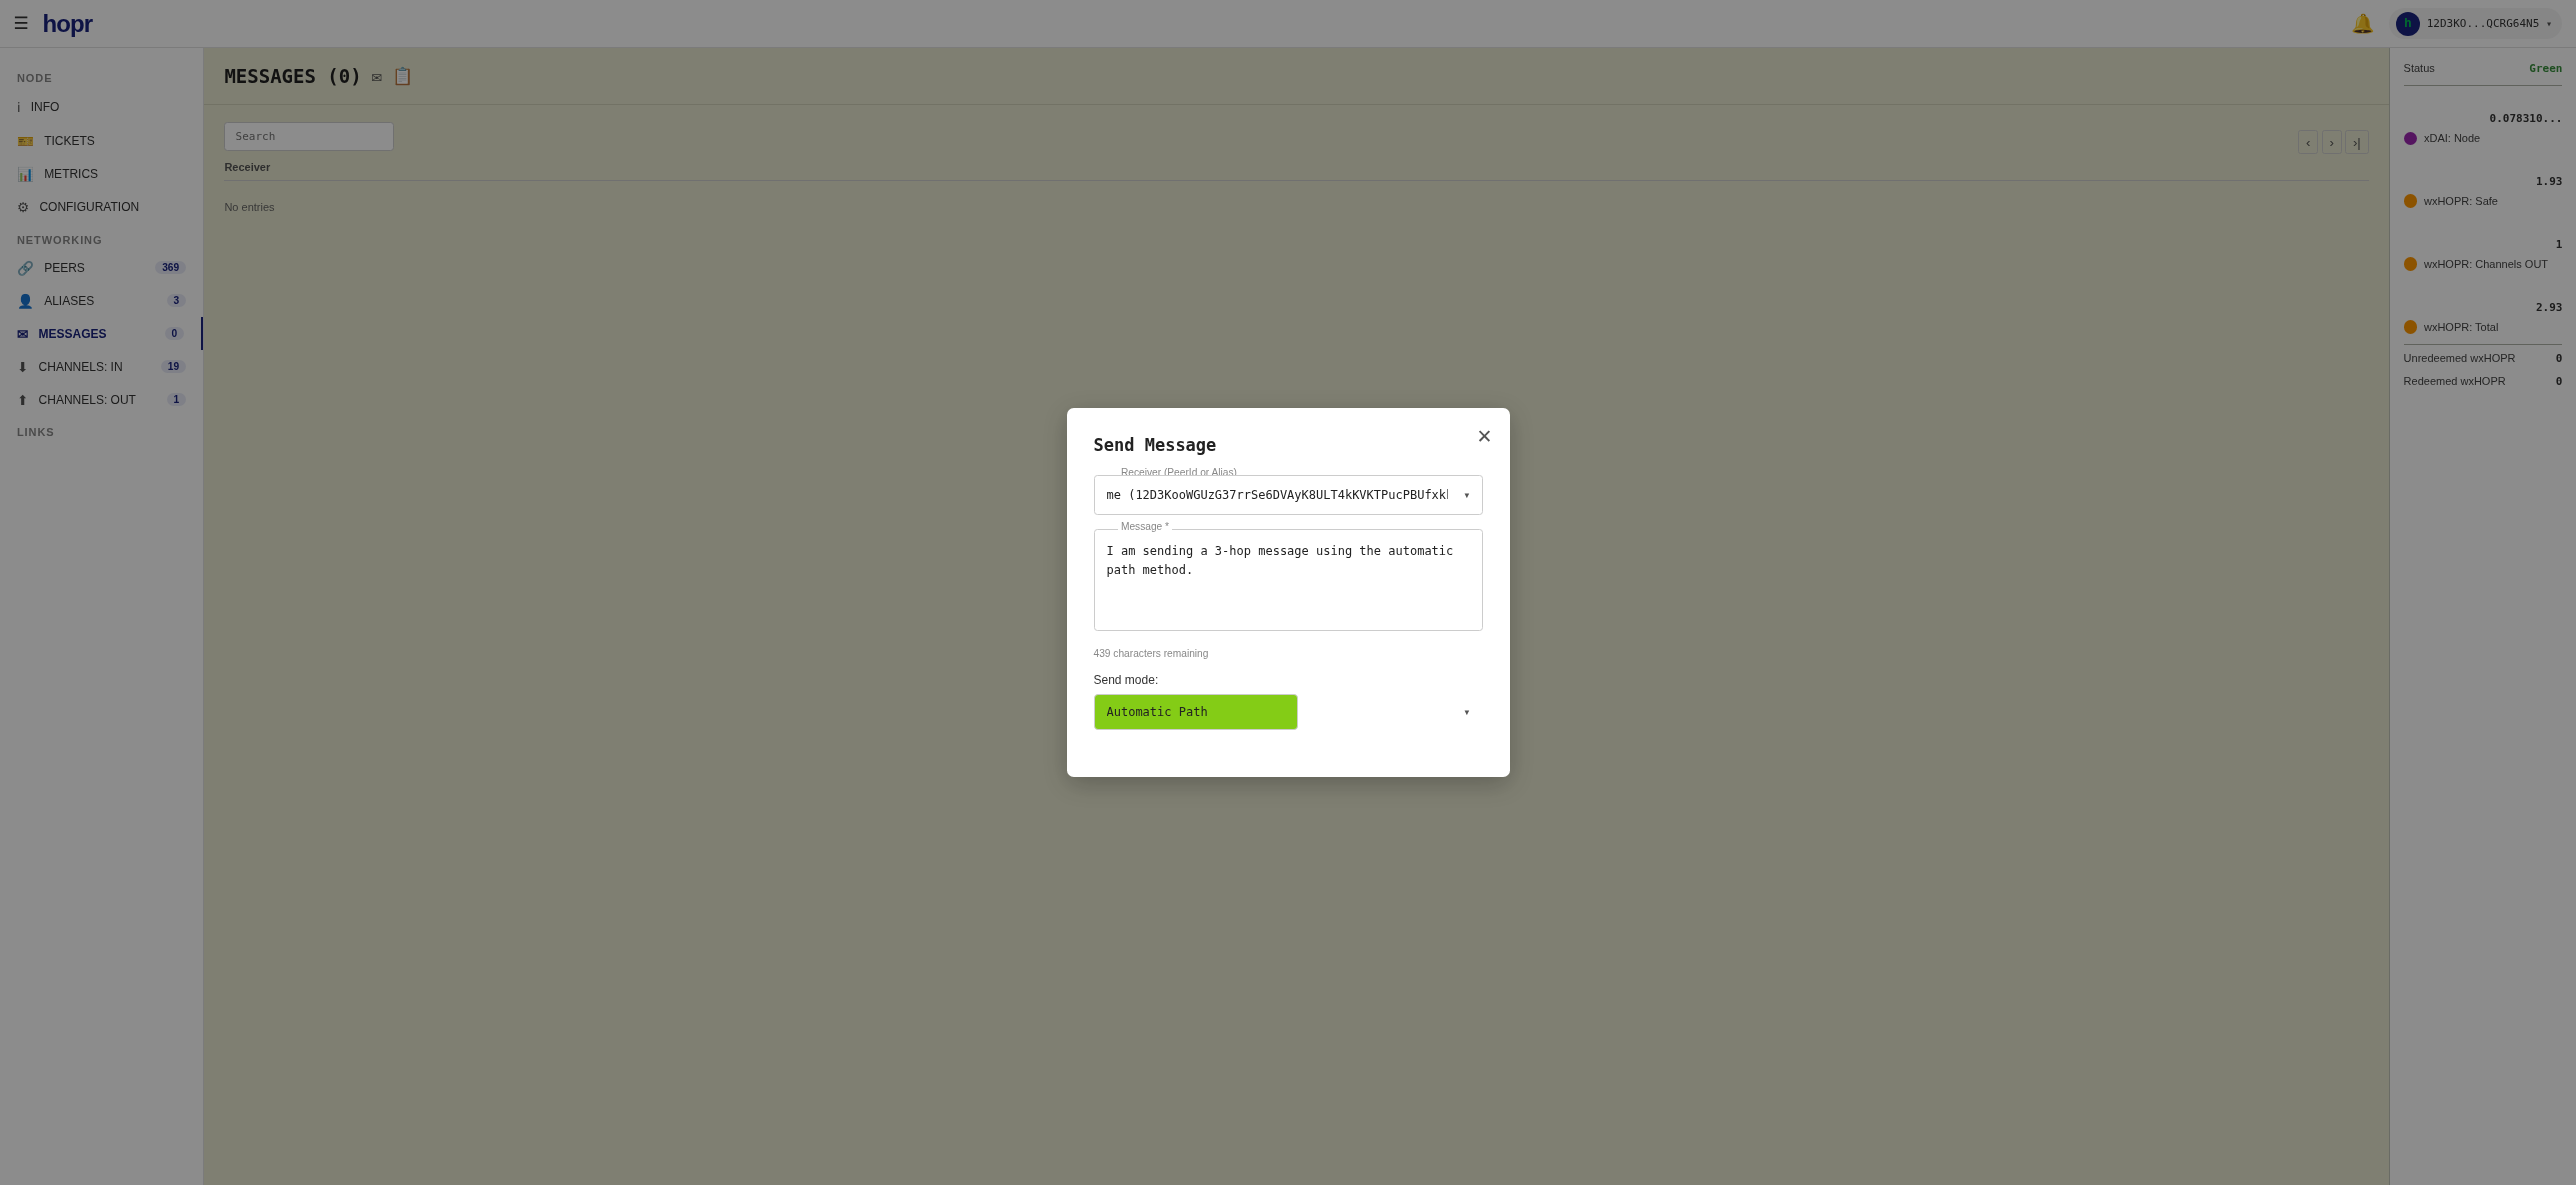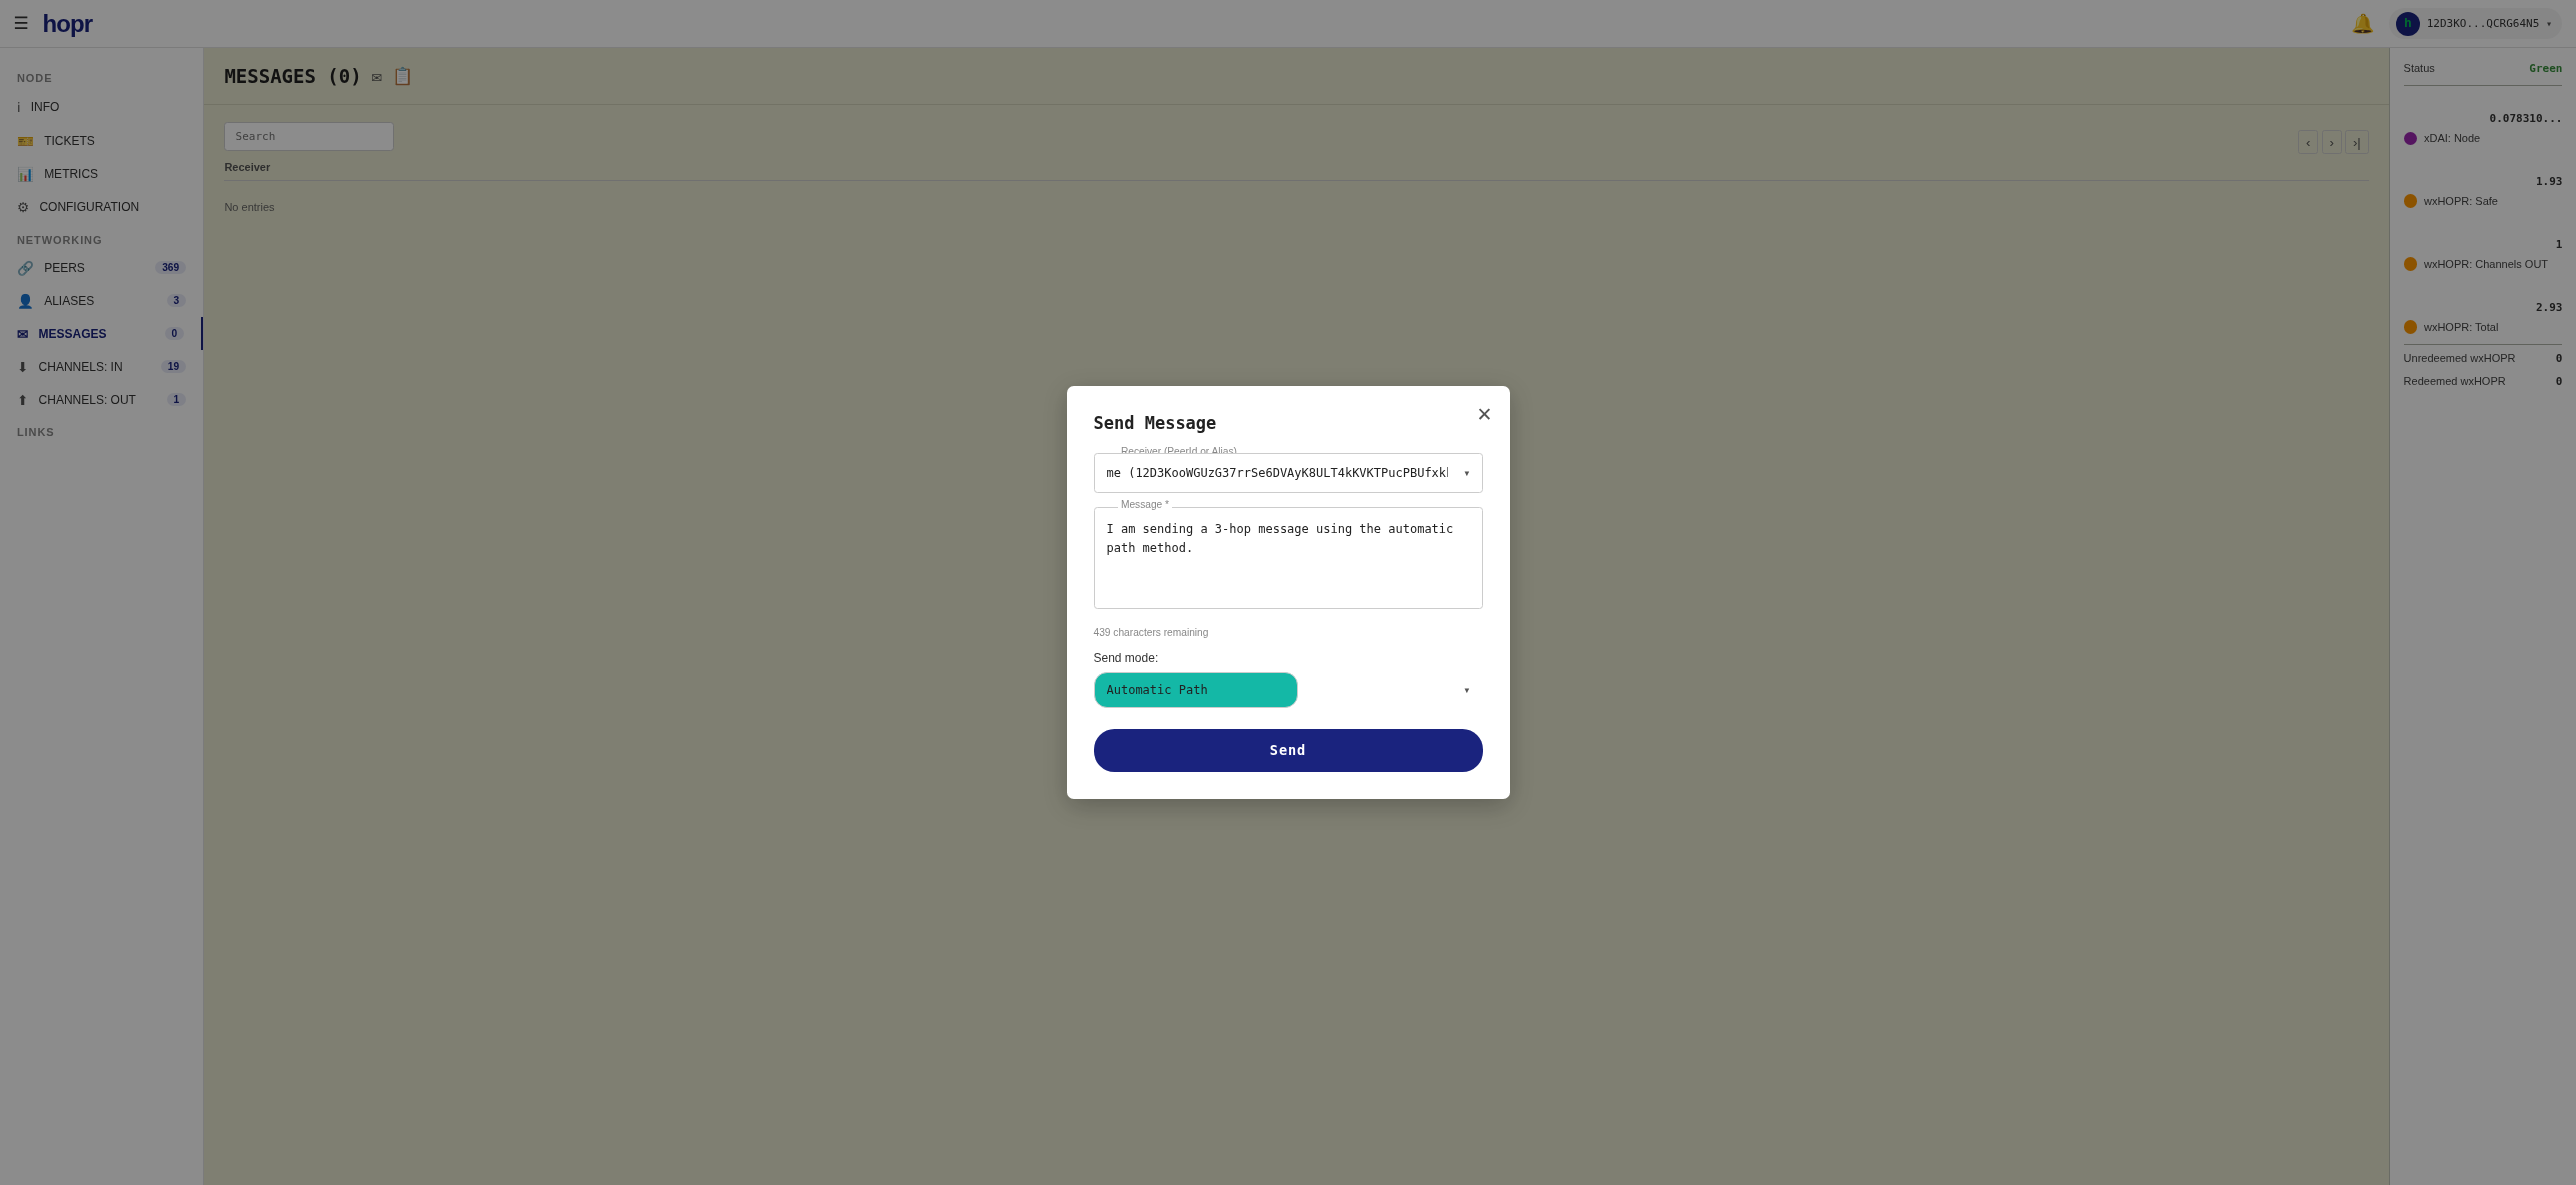--- a/index.html
+++ b/index.html
@@ -133,23 +133,23 @@
     .field-textarea {
       width: 100%; padding: 12px; border: 0.9px solid #ccc; border-radius: 3.4px;
       font-size: 12px; font-family: monospace; color: #222;
       resize: none; height: 102px; line-height: 1.6;
     }
     .chars-remaining { font-size: 10.2px; color: #888; font-family: sans-serif; margin-bottom: 13.6px; }
     .send-mode-label { font-size: 12px; color: #333; font-family: sans-serif; margin-bottom: 6.8px; }
     .mode-select-wrap { position: relative; margin-bottom: 20.4px; }
     .mode-select {
       width: 204px; padding: 10.2px 34px 10.2px 12px;
-      border: 0.9px solid #ccc; border-radius: 13px;
+      border: 0.9px solid #ccc; border-radius: 4px;
       font-size: 12px; font-family: monospace; color: #222;
-      appearance: none; background: #14b8a6; cursor: pointer;
+      appearance: none; background: #84cc16; cursor: pointer;
     }
     .mode-select-arrow {
       position: absolute; right: 12px; top: 50%; transform: translateY(-50%);
       pointer-events: none; color: #555; font-size: 12px;
     }
     .send-btn {
       width: 100%; padding: 13.6px; background: #1a237e; color: #fff;
       border: none; border-radius: 20.4px; font-size: 13.6px; font-weight: 600;
       font-family: monospace; cursor: pointer; letter-spacing: 0.9px;
     }
@@ -316,16 +316,15 @@
     <div class="send-mode-label">Send mode:</div>
     <div class="mode-select-wrap">
       <select class="mode-select">
         <option>Automatic Path</option>
         <option>Manual Path</option>
         <option>Direct</option>
       </select>
       <span class="mode-select-arrow">▾</span>
     </div>
 
-    <button class="send-btn">Send</button>
   </div>
 </div>
 
 
 </body></html>

